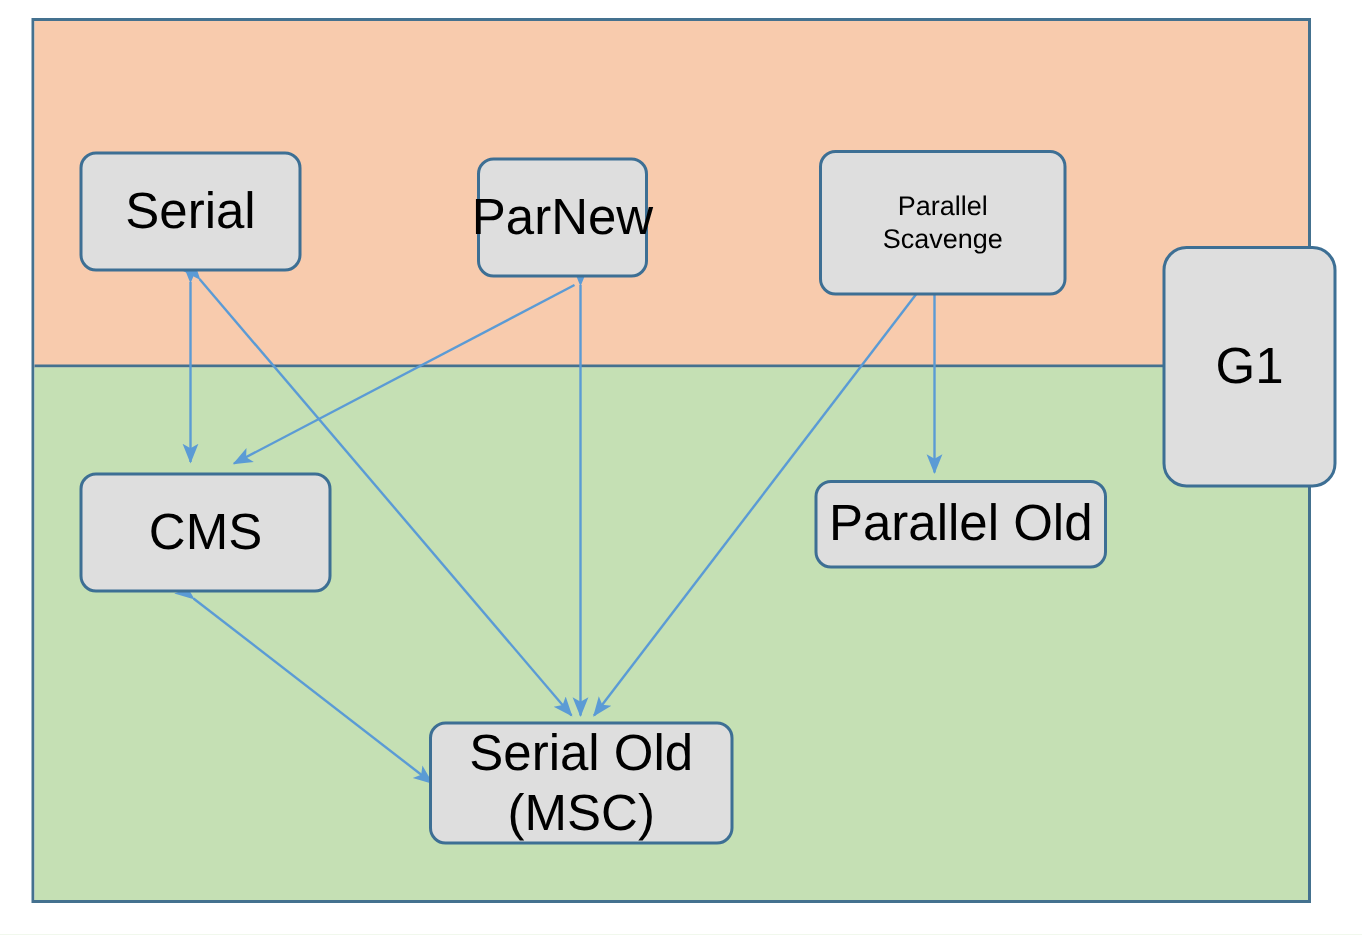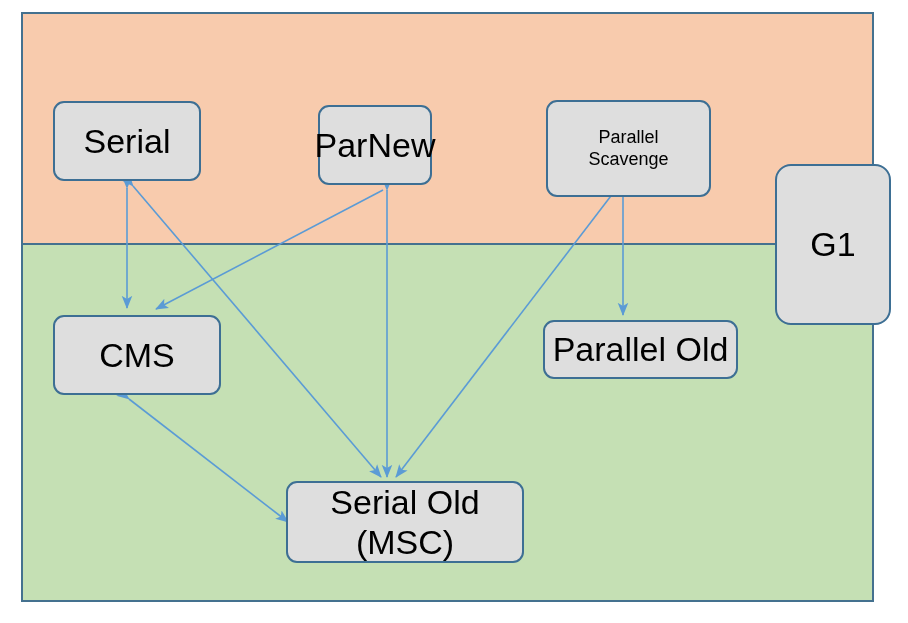--- a/index.html
+++ b/index.html
@@ -79,21 +79,21 @@
     font-family: "Liberation Sans", sans-serif;
     white-space: pre-line;
   }
 
   .node-serial           { left: 53px;  top: 101px; width: 148px; height: 80px; }
   .node-parnew           { left: 318px; top: 105px; width: 114px; height: 80px; }
   .node-parallel-scavenge{ left: 546px; top: 100px; width: 165px; height: 97px; font-size: 18px; }
   .node-g1               { left: 749px; top: 164px; width: 116px; height: 161px; border-radius: 16px; margin-left: 26px; }
   .node-cms              { left: 53px;  top: 315px; width: 168px; height: 80px; }
   .node-parallel-old     { left: 543px; top: 320px; width: 195px; height: 59px; }
-  .node-serial-old       { left: 286px; top: 481px; width: 238px; height: 82px; }
+  .node-serial-old       { left: 286px; top: 481px; width: 203px; height: 82px; }
 </style>
 </head>
 <body>
 
 <div id="diagram-root">
 
   <div class="gen-container">
     <div class="region region-young"></div>
     <div class="region region-old"></div>
   </div>

